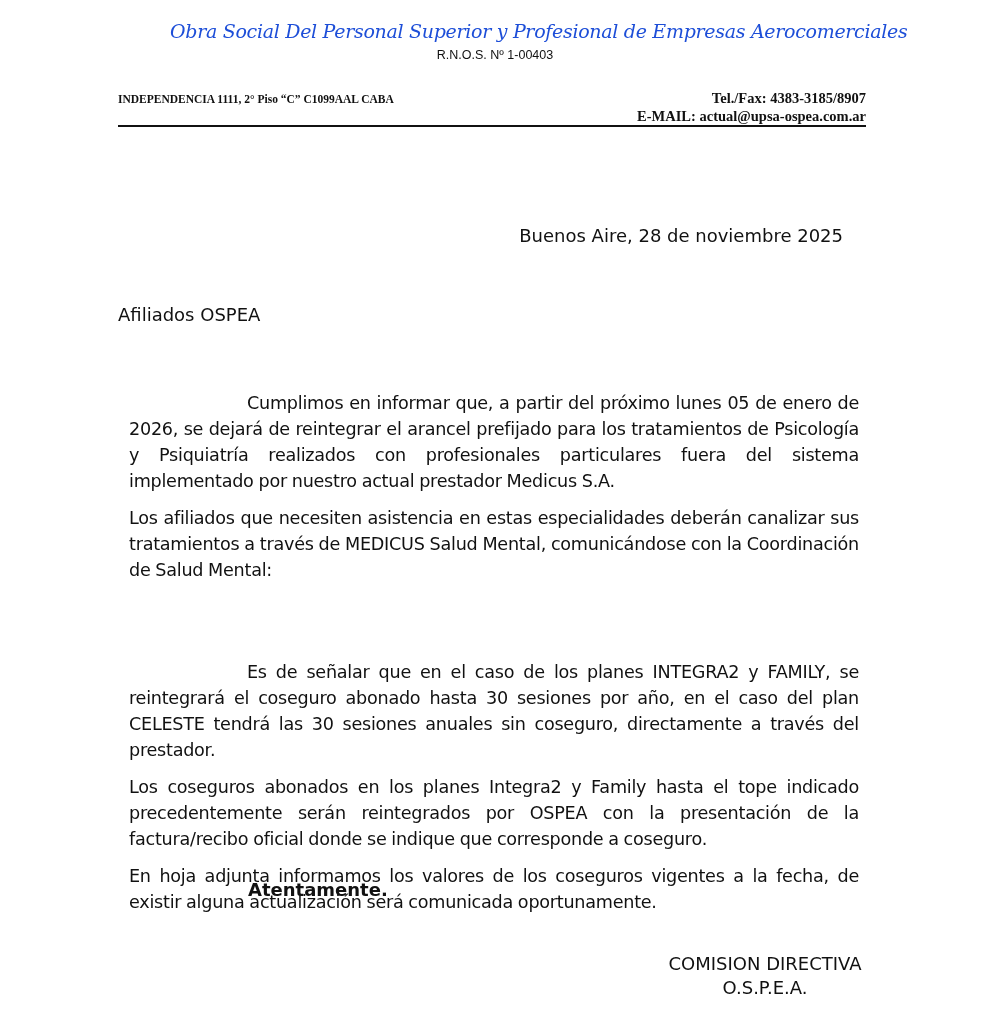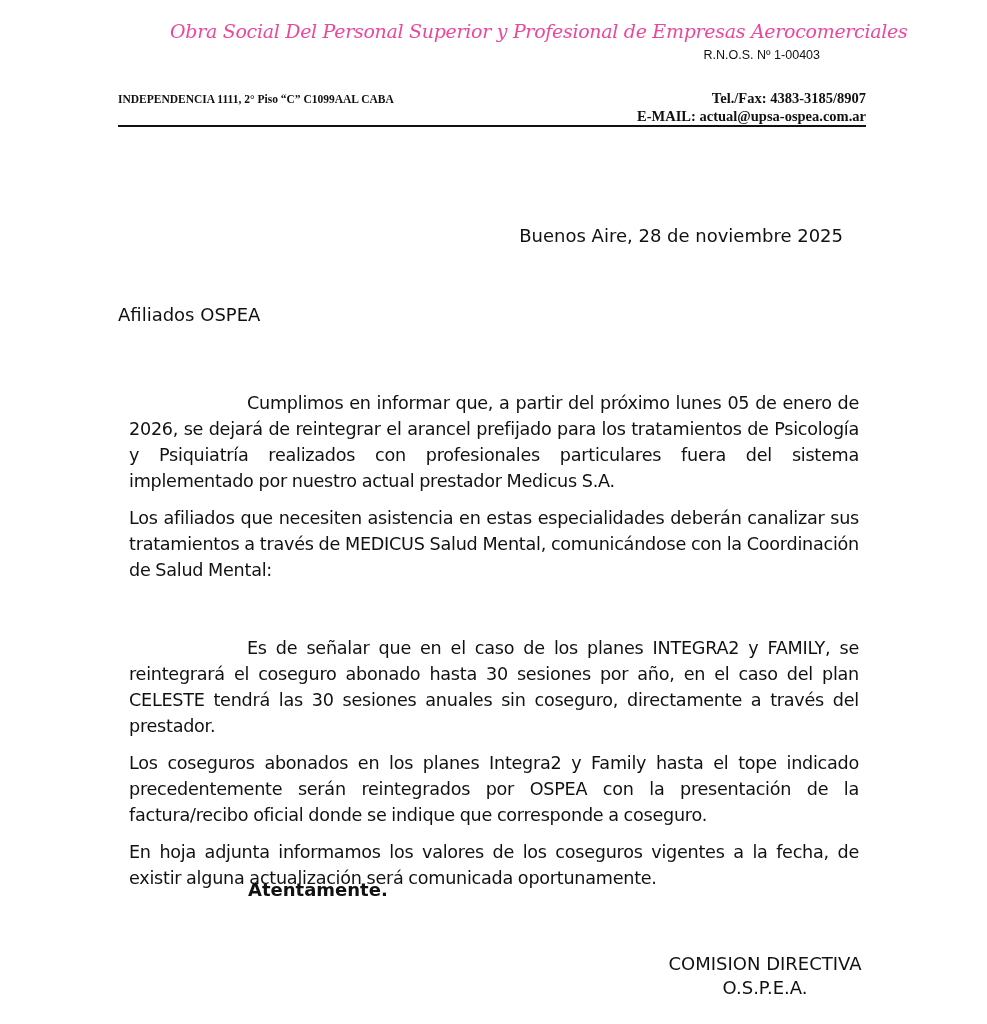--- a/index.html
+++ b/index.html
@@ -18,29 +18,29 @@
     .org-title {
       position: absolute;
       left: 170px;
       top: 20px;
       width: 680px;
       text-align: center;
       font-family: "DejaVu Serif", serif;
       font-style: italic;
       font-size: 19px;
       letter-spacing: -0.3px;
-      color: #ec4899;
+      color: #1d4ed8;
       white-space: nowrap;
     }
     .rnos {
       position: absolute;
       left: 170px;
       top: 48px;
       width: 650px;
-      text-align: right;
+      text-align: center;
       font-family: "Liberation Sans", sans-serif;
       font-size: 12.5px;
       color: #111;
     }
     .address {
       position: absolute;
       left: 118px;
       top: 93px;
       font-family: "Liberation Serif", serif;
       font-weight: bold;
@@ -99,21 +99,21 @@
       letter-spacing: -0.25px;
       word-spacing: -0.5px;
     }
     .body-text p {
       margin: 11px;
     }
     .indent {
       text-indent: 118px;
     }
     .block1 { top: 379px; }
-    .block2 { top: 624px; }
+    .block2 { top: 648px; }
     .link {
       color: #1f5fb5;
       text-decoration: underline;
       cursor: pointer;
     }
     .closing {
       position: absolute;
       left: 248px;
       top: 879px;
       font-size: 18px;

